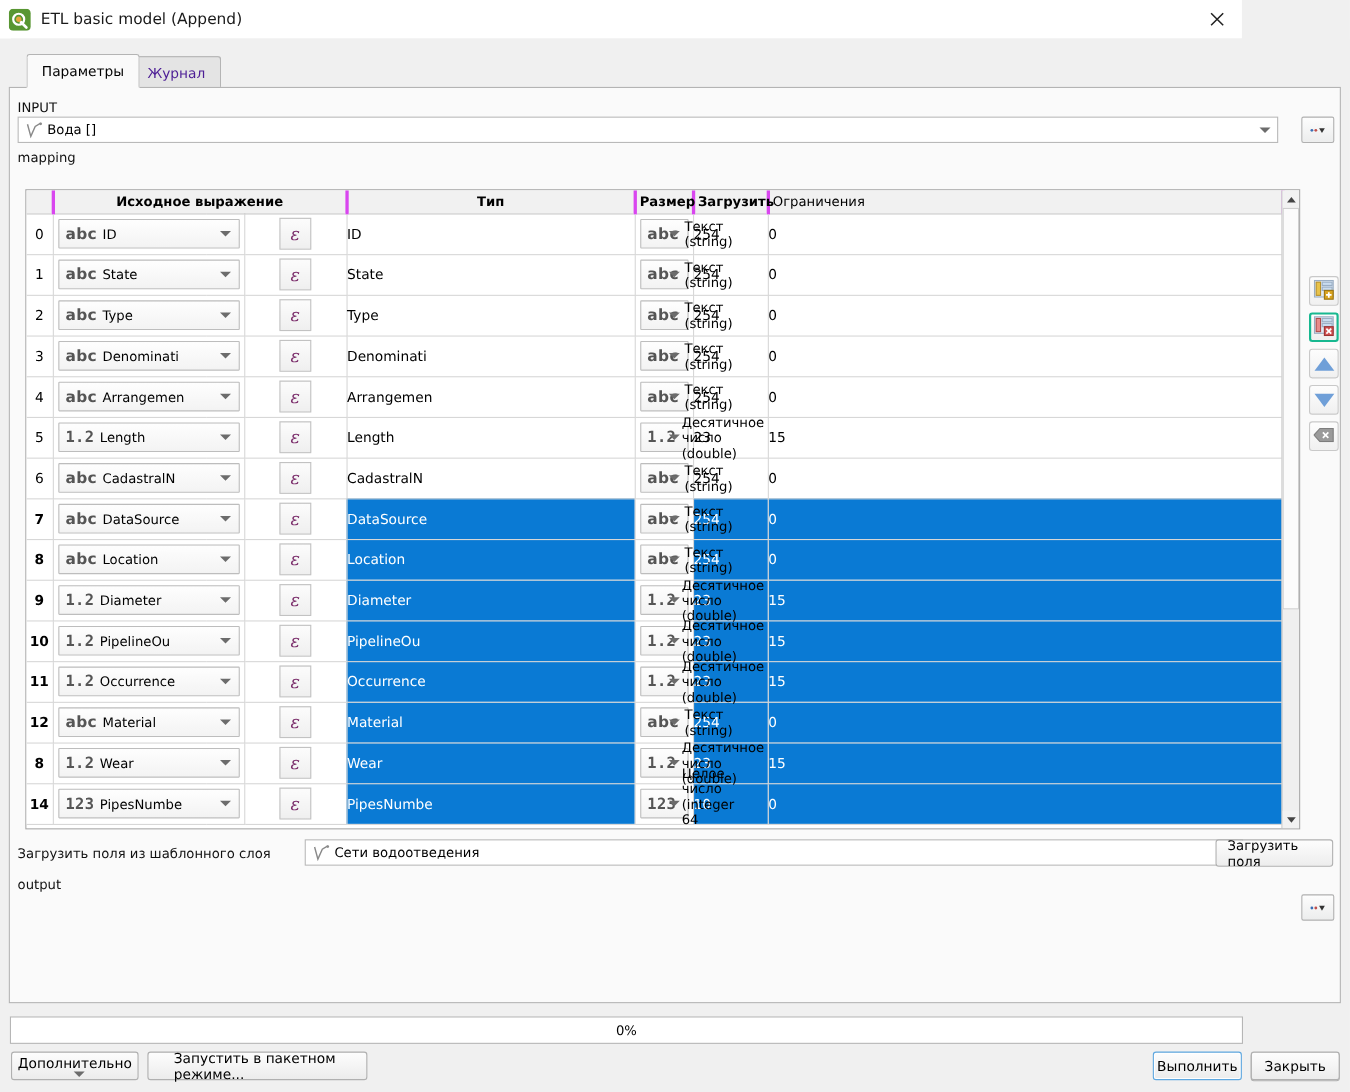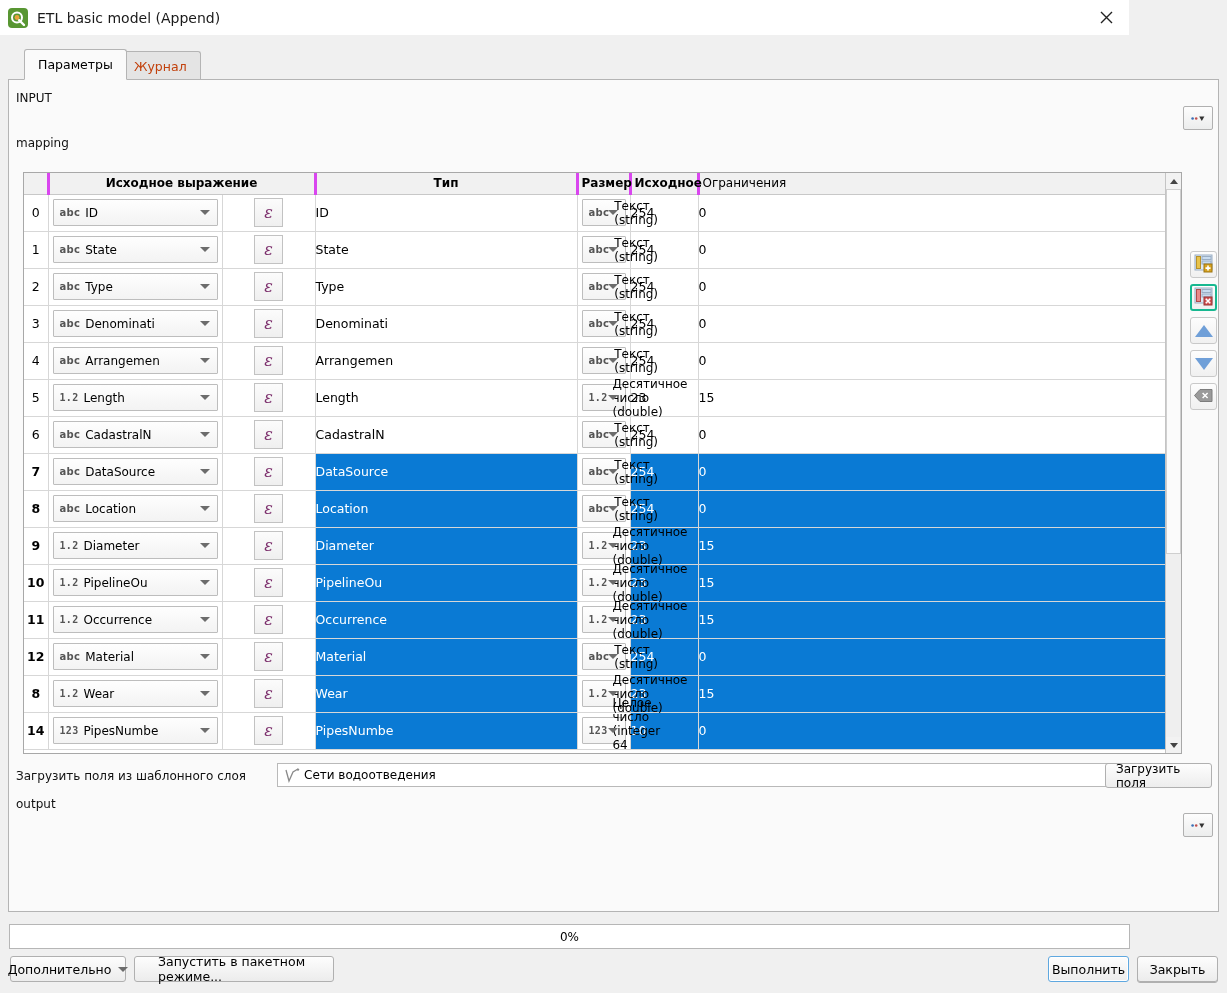--- a/index.html
+++ b/index.html
@@ -34,21 +34,21 @@
   }
   .tab {
     position: absolute; top: 16px; height: 29px;
     border: 1px solid #b4b4b4; border-bottom: none;
     border-radius: 3px 3px 0 0;
     display: flex; align-items: center; justify-content: center;
     padding: 0 13px; font-size: 12.5px;
     box-sizing: border-box;
   }
   .tab.active { left: 14px; background: #fafafa; top: 14px; height: 31px; z-index:3; border-bottom: 1px solid #fafafa;}
-  .tab.inactive { left: 110px; background: #e4e4e4; color:#c2410c; }
+  .tab.inactive { left: 110px; background: #e4e4e4; color:#4c1d95; }
 
   
   .panel {
     position: absolute; left: 8px; top: 79px; width: 1211px; height: 833px;
     background: #fafafa; border: 1px solid #b4b4b4; box-sizing: border-box;
   }
 
   .lbl {
     position: absolute; font-size: 12px; color: #111;
   }
@@ -99,21 +99,21 @@
   td.idx { width: 24px; text-align: center; font-size: 12px; background: #fff; border-right: 1px solid #d0d0d0;}
   td.idx.sel-hdr { font-weight: bold; }
 
   .cellcombo {
     margin: 3px 4px; height: 27px; background: linear-gradient(#fefefe,#f3f3f3);
     border: 1px solid #bdbdbd; box-sizing: border-box; position: relative;
     display: flex; align-items: center; padding-left: 6px; font-size: 12px;
     border-radius: 1px;
   }
   .cellcombo .arrowbox { position:absolute; right:2px; top:0; bottom:0; width:20px; display:flex; align-items:center; justify-content:center;}
-  .typetag { font-size: 10px; font-weight: bold; color: #555; margin-right: 5px; letter-spacing: 0.3px; }
+  .typetag { font-size: 14px; font-weight: bold; color: #555; margin-right: 5px; letter-spacing: 0.3px; }
   .typetag.num { font-family: "DejaVu Sans Mono", monospace; font-weight: bold; }
 
   .expr-btn {
     width: 27px; height: 27px; margin: 3px auto; border: 1px solid #c2c2c2;
     background: linear-gradient(#fcfcfc,#efefef);
     display: flex; align-items: center; justify-content: center;
     font-size: 16px; color: #7b2d6b; font-family: "DejaVu Serif", serif; font-style: italic;
   }
   td.namecell { padding-left: 6px; }
   td.szcell, td.preccell { padding-left: 5px; }
@@ -201,20 +201,32 @@
       <span>Параметры</span>
     </div>
     <div class="tab inactive">
       <span>Журнал</span>
     </div>
   </div>
 
   <div class="panel">
 
     <div class="lbl" style="left:7px; top:11px;">INPUT</div>
+    <div class="combo" style="left:7px; top:26px; width:1146px;">
+      <span class="veclayer-icon">
+        <svg width="16" height="15" viewBox="0 0 16 15">
+          <path d="M2 2 L5 13 L9 4 L14 1" stroke="#8a8a8a" stroke-width="1.3" fill="none"></path>
+          <circle cx="14" cy="1.6" r="1.2" fill="#8a8a8a"></circle>
+        </svg>
+      </span>
+      <span>Вода []</span>
+      <span class="arrowbox">
+          <span class="caret"></span>
+        </span>
+    </div>
     <div class="dots-btn" style="left:1174px; top:26px;">
       <span class="dots-inner">
         <svg width="14" height="7" viewBox="0 0 14 7">
           <circle cx="1.6" cy="3.5" r="1.3" fill="#3b6fb5"></circle>
           <circle cx="5.2" cy="3.5" r="1.3" fill="#c0504d"></circle>
           <path d="M8.2 1.5 L13.4 1.5 L10.8 6 Z" fill="#333"></path>
         </svg>
       </span>
     </div>
 
@@ -231,21 +243,21 @@
             <col style="width:53px">
           <col style="width:68px">
             <col style="width:468px">
         </colgroup>
         <thead>
           <tr>
             <th></th>
             <th colspan="3">Исходное выражение</th>
             <th>Тип</th>
             <th>Размер</th>
-            <th>Исходное</th>
+            <th>Загрузить</th>
             <th class="left">Ограничения</th>
           </tr>
         </thead>
         <tbody id="rows-body">
             <tr>
               <td class="idx">0</td>
               <td colspan="2">
                 <div class="cellcombo">
                   <span class="typetag">abc</span>
                   <span>ID</span>
@@ -777,21 +789,21 @@
     </div>
   </div>
 
   <div class="progress">
     <span>0%</span>
   </div>
   <div class="btn disabled" style="left:1137px; top:924px; width:81px;">
     <span>Отмена</span>
   </div>
 
-  <div class="btn" style="left:10px; top:956px; width:116px;">
+  <div class="btn" style="left:10px; top:956px; width:116px;flex-direction:column;">
     <span>Дополнительно</span>
     <span class="caret" style="margin-left:7px;"></span>
   </div>
   <div class="btn" style="left:134px; top:956px; width:200px;padding-left:23px;">
     <span>Запустить в пакетном режиме...</span>
   </div>
   <div class="btn default" style="left:1048px; top:956px; width:81px;">
     <span>Выполнить</span>
   </div>
   <div class="btn" style="left:1137px; top:956px; width:81px;">

